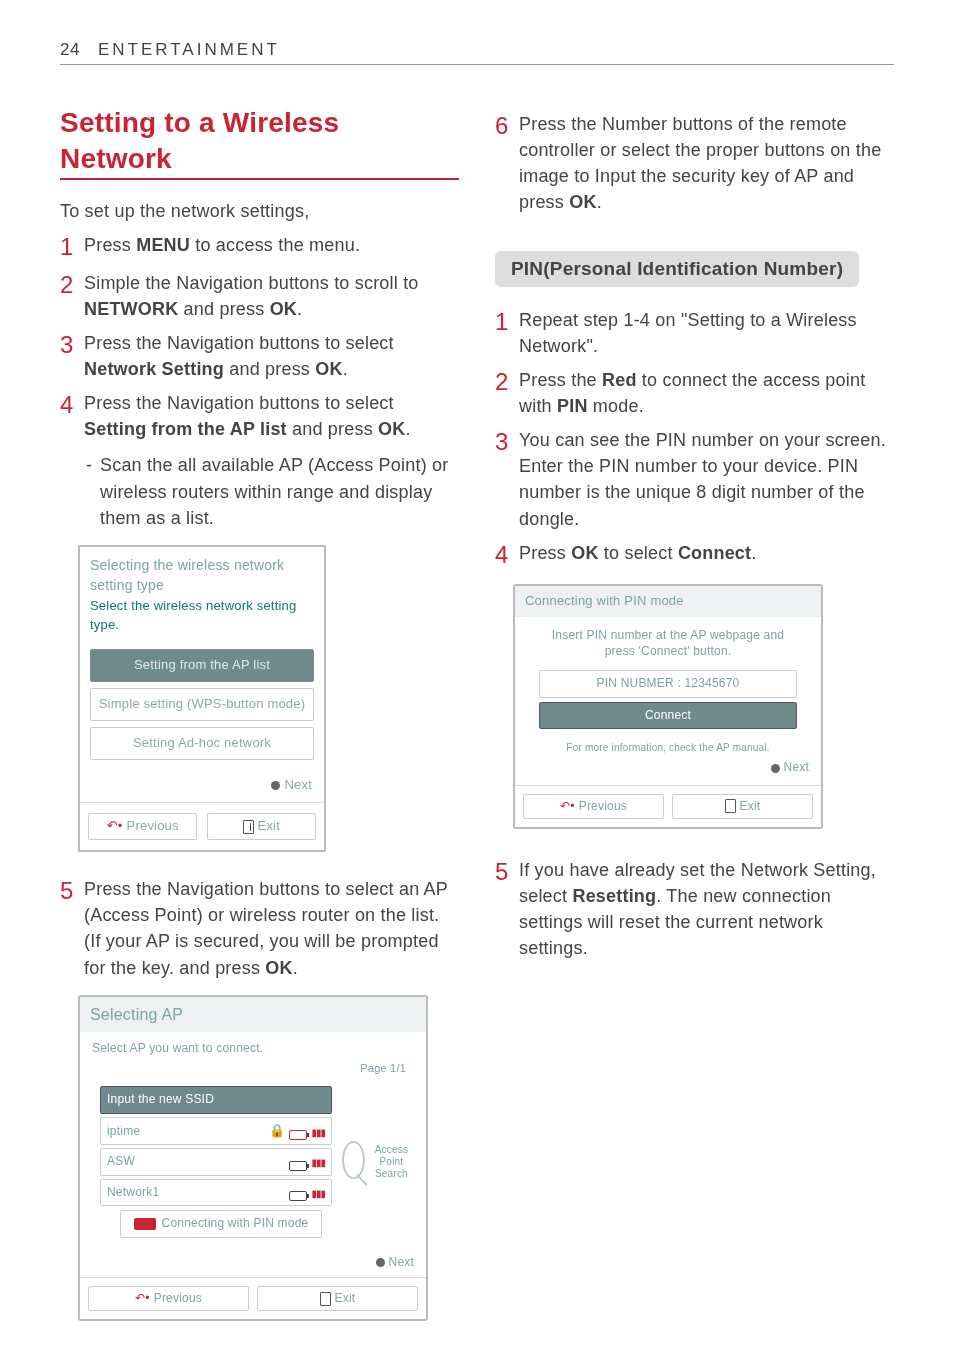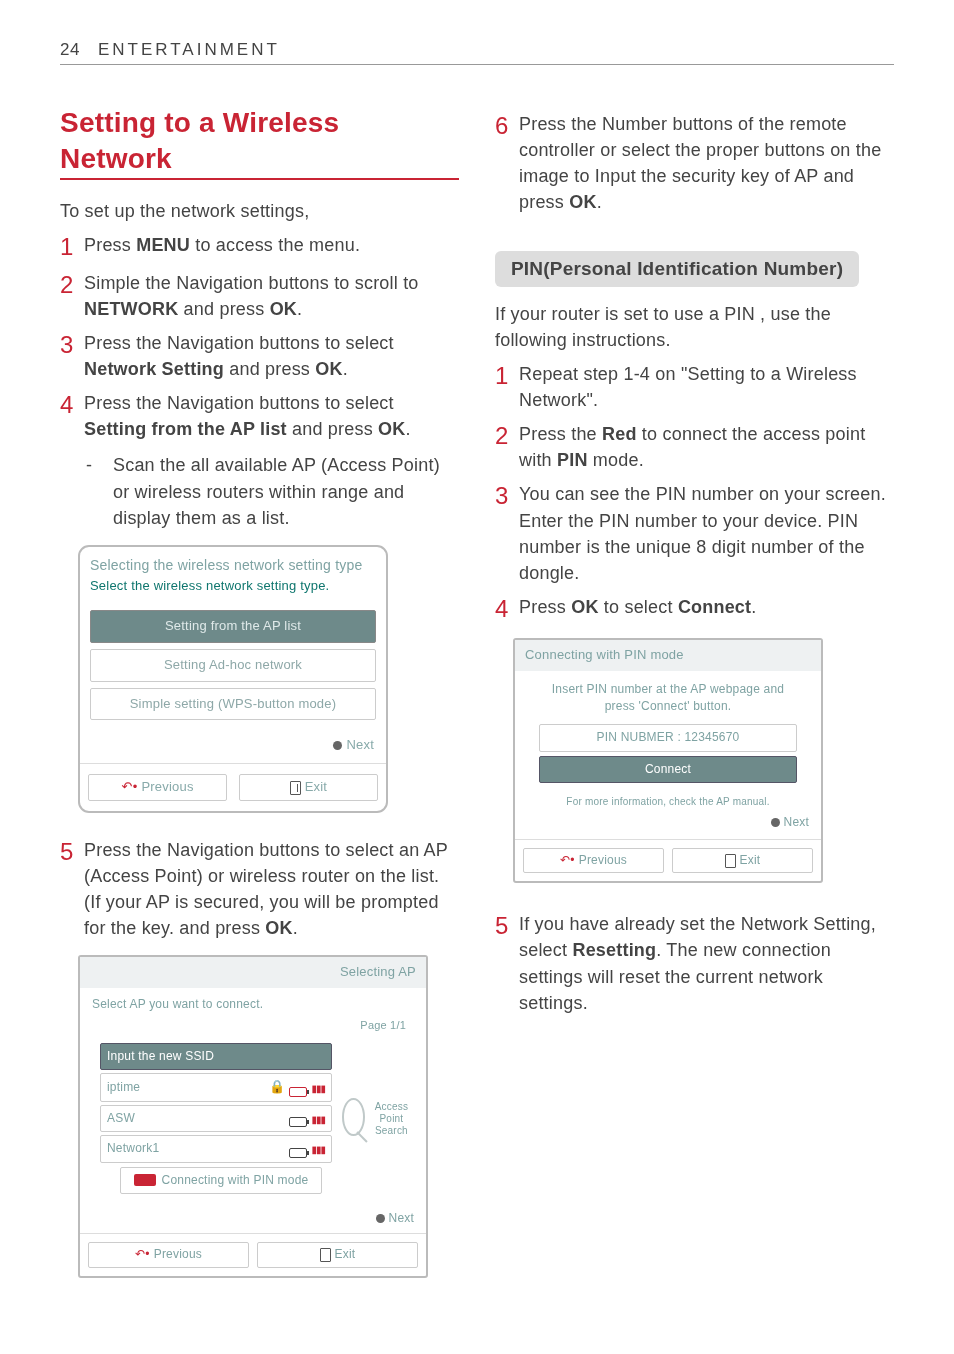--- a/index.html
+++ b/index.html
@@ -63,40 +63,40 @@
   }
   .step .body {
     flex: 1;
   }
   .bold { font-weight: 700; }
   .sub {
     margin: 10px 0 10px 26px;
     display: flex;
   }
   .sub .dash { width: 14px; flex: none; }
-  .sub .body { flex: 1; margin-left: 13px; }
+  .sub .body { flex: 1; }
   .pill-header {
     background: #ddd;
     border-radius: 6px;
     padding: 4px 16px;
     font-weight: 700;
     color: #444;
     font-size: 19px;
     margin: 28px 0 14px 0;
     display: inline-block;
   }
   
   .shot {
     border: 2px solid #bbb;
-    border-radius: 11px;
+    border-radius: 1px;
     margin: 14px 0 24px 18px;
     font-family: Arial, sans-serif;
     font-size: 13px;
     color: #8aa;
-    width: 310px;
+    width: 248px;
     overflow: hidden;
   }
   .shot .stitle {
     color: #7fa3a3;
     padding: 8px 10px 2px 10px;
     font-size: 14px;
   }
   .shot .ssub {
     padding: 0 10px 8px 10px;
     color: #0f766e;
@@ -164,22 +164,21 @@
     border: 2px solid #bbb;
     border-radius: 3px;
     margin: 14px 0 24px 18px;
     width: 350px;
     font-size: 12px;
     color: #7fa3a3;
   }
   .shot2 .top {
     background: #eef1f2;
     padding: 6px 10px;
-    font-size: 13px;
-    text-align: right;
+    font-size: 16px;
   }
   .shot2 .subtitle {
     padding: 8px 10px 0 12px;
     font-size: 12px;
   }
   .shot2 .page {
     text-align: right;
     padding: 4px 20px 6px 10px;
     font-size: 11px;
   }
@@ -330,22 +329,22 @@
     <div class="sub">
       <span class="dash">-</span>
       <span class="body">Scan the all available AP (Access Point) or wireless routers within range and display them as a list.</span>
     </div>
 
     
     <div class="shot">
       <div class="stitle">Selecting the wireless network setting type</div>
       <div class="ssub">Select the wireless network setting type.</div>
       <div class="row sel">Setting from the AP list</div>
+      <div class="row">Simple setting (WPS-button mode)</div>
       <div class="row">Setting Ad-hoc network</div>
-      <div class="row">Simple setting (WPS-button mode)</div>
       <div class="footer">
         <span class="next"><span class="dot"></span><span>Next</span></span>
       </div>
       <div class="prev-bar">
         <div class="ghost-btn">
             <span class="icon-prev">↶•</span>
             <span>Previous</span>
           </div>
         <div class="ghost-btn">
             <span class="icon-exit"></span>
@@ -414,21 +413,20 @@
   <div class="col">
     <div class="step">
       <div class="num">6</div>
       <div class="body">
         <span>Press the Number buttons of the remote controller or select the proper buttons on the image to Input the security key of AP and press </span><span class="bold">OK</span><span>.</span>
       </div>
     </div>
 
     <div class="pill-header">PIN(Personal Identification Number)</div>
 
-    <p class="lead">If your router is set to use a PIN , use the following instructions.</p>
 
     <div class="step">
       <div class="num">1</div>
       <div class="body">Repeat step 1-4 on "Setting to a Wireless Network".</div>
     </div>
 
     <div class="step">
       <div class="num">2</div>
       <div class="body">
         <span>Press the </span><span class="bold">Red</span><span> to connect the access point with </span><span class="bold">PIN</span><span> mode.</span>

